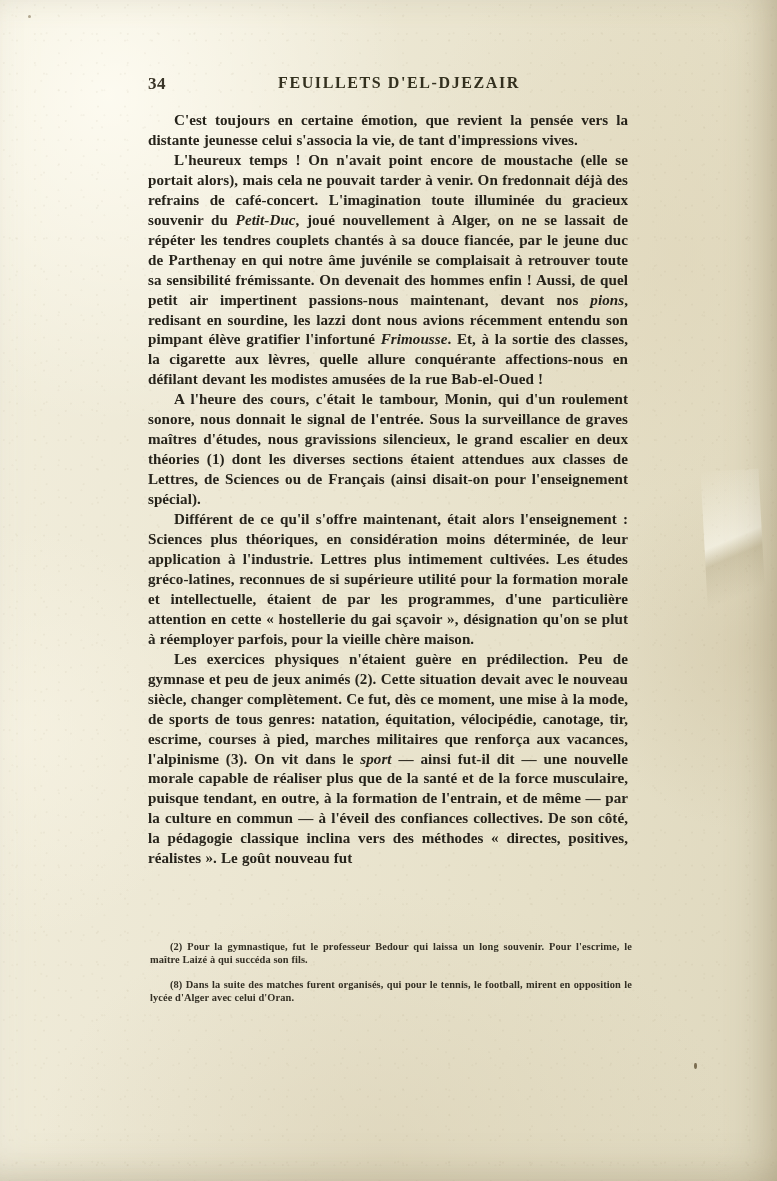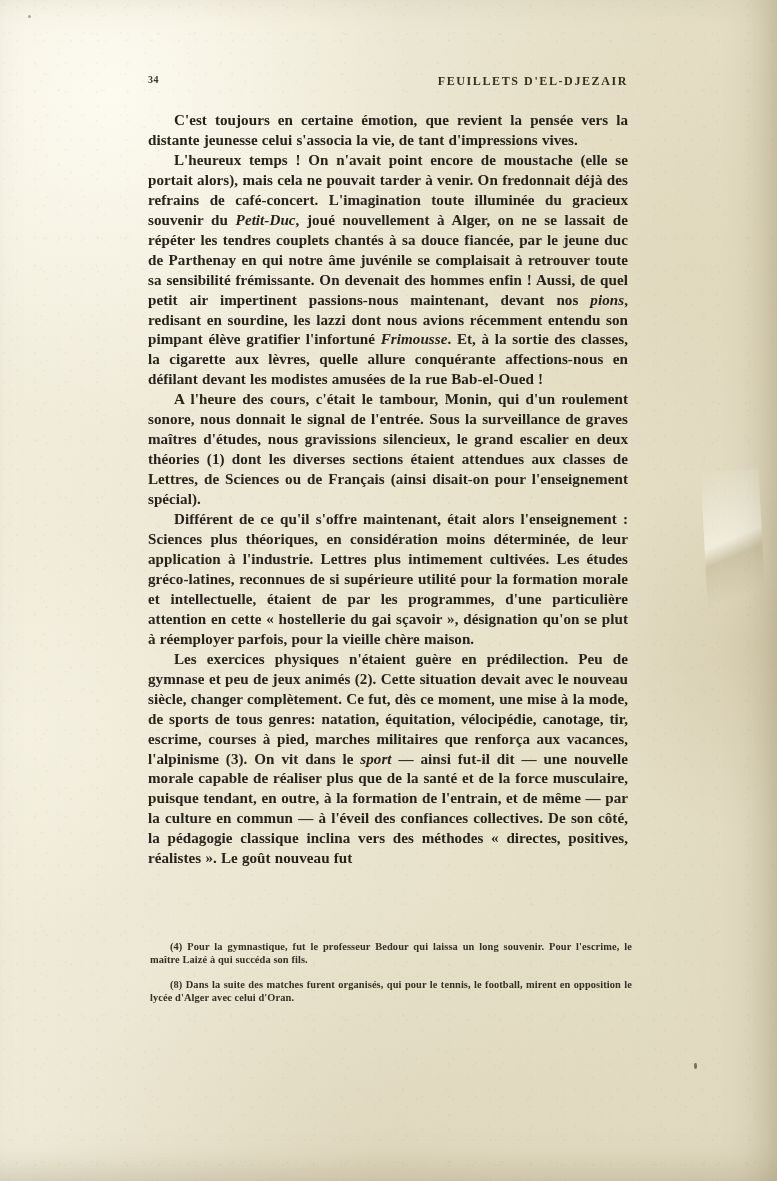--- a/index.html
+++ b/index.html
@@ -73,32 +73,32 @@
     position: absolute;
     left: 148px;
     top: 74px;
     width: 480px;
     height: 16px;
   }
   .folio {
     position: absolute;
     left: 0;
     top: 0;
-    font-size: 10px;
+    font-size: 17px;
     font-weight: bold;
     letter-spacing: 0.5px;
     color: #3a3528;
   }
   .runtitle {
     position: absolute;
     left: 8px;
     right: 0;
     top: 0;
-    text-align: right;
-    font-size: 12px;
+    text-align: center;
+    font-size: 16px;
     font-weight: bold;
     letter-spacing: 1.6px;
     color: #33301f;
     text-indent: 14px;
   }
 
   
   .body-block {
     position: absolute;
     left: 148px;
@@ -175,21 +175,21 @@
 
     <div class="body-block">
       <p class="para"><span>C'est toujours en certaine émotion, que revient la pensée vers la distante jeunesse celui s'associa la vie, de tant d'impressions vives.</span></p>
       <p class="para"><span>L'heureux temps ! On n'avait point encore de moustache (elle se portait alors), mais cela ne pouvait tarder à venir. On fredonnait déjà des refrains de café-concert. L'imagination toute illuminée du gracieux souvenir du </span><i>Petit-Duc</i><span>, joué nouvellement à Alger, on ne se lassait de répéter les tendres couplets chantés à sa douce fiancée, par le jeune duc de Parthenay en qui notre âme juvénile se complaisait à retrouver toute sa sensibilité frémissante. On devenait des hommes enfin ! Aussi, de quel petit air impertinent passions-nous maintenant, devant nos </span><i>pions</i><span>, redisant en sourdine, les lazzi dont nous avions récemment entendu son pimpant élève gratifier l'infortuné </span><i>Frimousse</i><span>. Et, à la sortie des classes, la cigarette aux lèvres, quelle allure conquérante affections-nous en défilant devant les modistes amusées de la rue Bab-el-Oued !</span></p>
       <p class="para"><span>A l'heure des cours, c'était le tambour, Monin, qui d'un roulement sonore, nous donnait le signal de l'entrée. Sous la surveillance de graves maîtres d'études, nous gravissions silencieux, le grand escalier en deux théories (1) dont les diverses sections étaient attendues aux classes de Lettres, de Sciences ou de Français (ainsi disait-on pour l'enseignement spécial).</span></p>
       <p class="para"><span>Différent de ce qu'il s'offre maintenant, était alors l'enseignement : Sciences plus théoriques, en considération moins déterminée, de leur application à l'industrie. Lettres plus intimement cultivées. Les études gréco-latines, reconnues de si supérieure utilité pour la formation morale et intellectuelle, étaient de par les programmes, d'une particulière attention en cette « hostellerie du gai sçavoir », désignation qu'on se plut à réemployer parfois, pour la vieille chère maison.</span></p>
       <p class="para"><span>Les exercices physiques n'étaient guère en prédilection. Peu de gymnase et peu de jeux animés (2). Cette situation devait avec le nouveau siècle, changer complètement. Ce fut, dès ce moment, une mise à la mode, de sports de tous genres: natation, équitation, vélocipédie, canotage, tir, escrime, courses à pied, marches militaires que renforça aux vacances, l'alpinisme (3). On vit dans le </span><i>sport</i><span> — ainsi fut-il dit — une nouvelle morale capable de réaliser plus que de la santé et de la force musculaire, puisque tendant, en outre, à la formation de l'entrain, et de même — par la culture en commun — à l'éveil des confiances collectives. De son côté, la pédagogie classique inclina vers des méthodes « directes, positives, réalistes ». Le goût nouveau fut</span></p>
     </div>
 
     <div class="footnotes">
-      <p class="fn">(4) Pour la gymnastique, fut le professeur Bedour qui laissa un long souvenir. Pour l'escrime, le maître Laizé à qui succéda son fils.</p>
+      <p class="fn">(2) Pour la gymnastique, fut le professeur Bedour qui laissa un long souvenir. Pour l'escrime, le maître Laizé à qui succéda son fils.</p>
       <p class="fn">(8) Dans la suite des matches furent organisés, qui pour le tennis, le football, mirent en opposition le lycée d'Alger avec celui d'Oran.</p>
     </div>
 
   </div>
 
   <div class="grain"></div>
   <div class="crease"></div>
   <div class="edge-shade"></div>
   <div class="speck"></div>
   <div class="speck2"></div>

